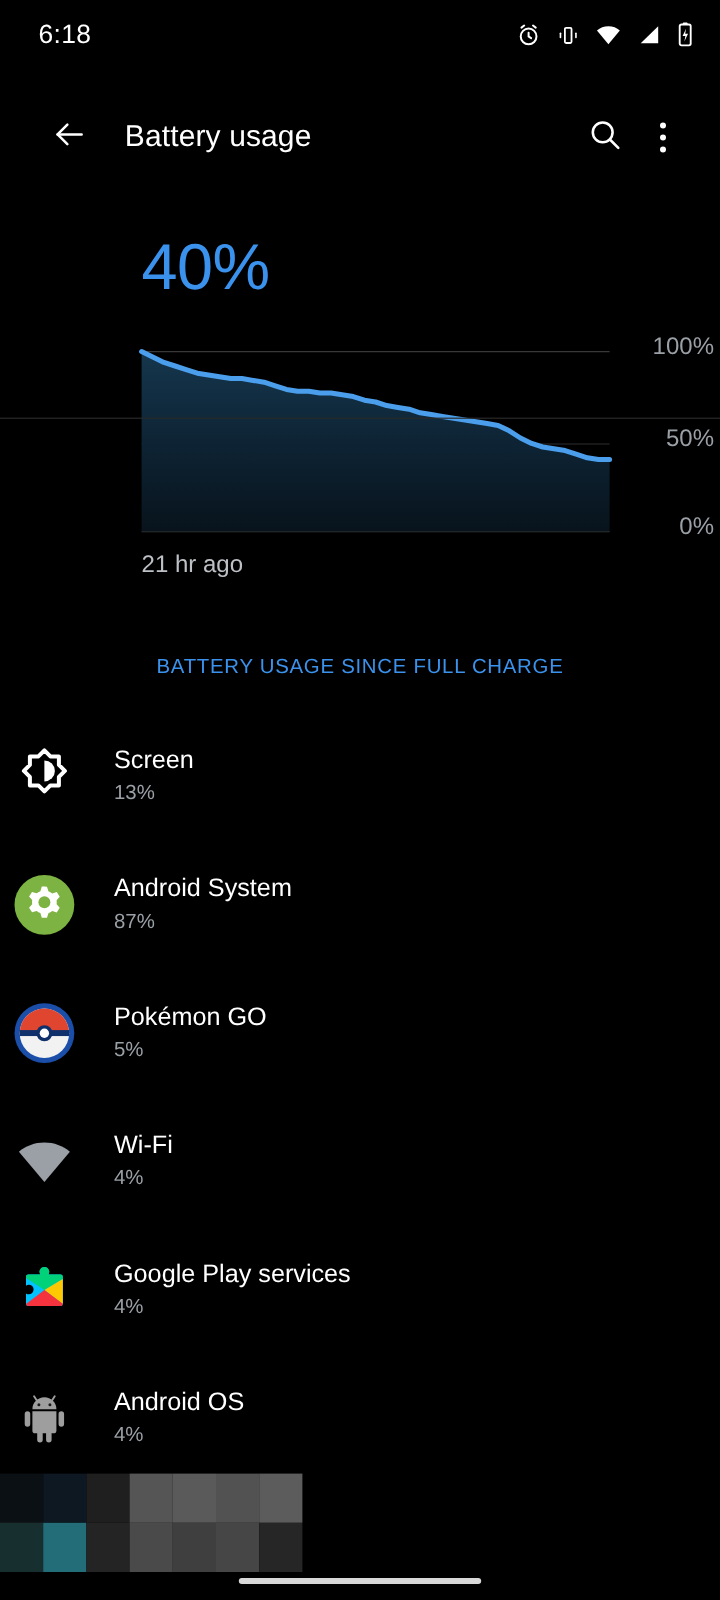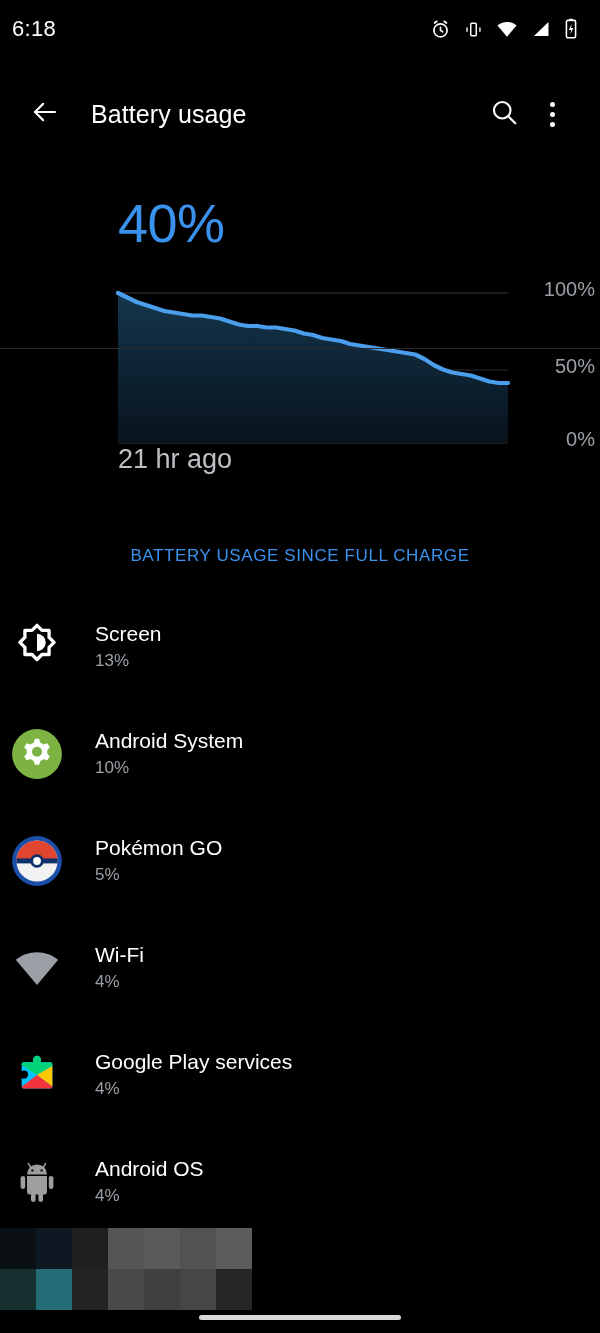--- a/index.html
+++ b/index.html
@@ -8,30 +8,30 @@
     background: #000000;
     font-family: "Liberation Sans", sans-serif;
     overflow: hidden;
   }
   .screen { position: relative; width: 600px; height: 1333px; background: #000; }
 
   
   .status-bar {
     position: absolute; top: 0; left: 0; width: 600px; height: 58px;
     display: flex; align-items: center; justify-content: space-between;
-    padding: 0 22px 0 12px;
+    padding: 0 22px 0 32px;
   }
   .status-time { color: #ffffff; font-size: 22px; letter-spacing: .3px; }
   .status-icons { display: flex; align-items: center; gap: 13px; }
   .status-icons svg { display: block; }
 
   
   .app-bar {
     position: absolute; top: 76px; left: 0; width: 600px; height: 76px;
-    display: flex; align-items: center; padding: 0 24px 0 21px;
+    display: flex; align-items: center; padding: 0 24px 0 34px;
   }
   .back-btn { width: 48px; height: 48px; display: flex; align-items: center; justify-content: center; }
   .app-title { color: #ffffff; font-size: 25px; margin-left: 22px; flex: 1; letter-spacing: .1px; }
   .bar-action { width: 48px; height: 48px; display: flex; align-items: center; justify-content: center; }
   .overflow-dots { display: flex; flex-direction: column; align-items: center; gap: 5px; }
   .overflow-dots span { width: 5px; height: 5px; border-radius: 50%; background: #ffffff; display: block; }
 
   
   .chart-section { position: absolute; top: 160px; left: 0; width: 600px; height: 348px; margin-left: 13px; }
   .battery-level {
@@ -40,21 +40,21 @@
   }
   .chart-wrap { position: absolute; top: 115px; left: 0; width: 600px; height: 175px; }
   .chart-svg { position: absolute; top: 0; left: 0; }
   .axis-labels {
     position: absolute; top: 0; left: 500px; width: 82px; height: 165px;
   }
   .axis-label { position: absolute; right: 0; color: #9aa0a6; font-size: 20px; }
   .axis-label.t100 { top: 3px; }
   .axis-label.t50  { top: 80px; }
   .axis-label.t0   { top: 153px; }
-  .chart-time { position: absolute; top: 284px; left: 105px; color: #bdc1c6; font-size: 27px; text-align: right; }
+  .chart-time { position: absolute; top: 300px; left: 105px; color: #bdc1c6; font-size: 20px; text-align: right; }
   .section-divider {
     position: absolute; top: 348px; left: 0; width: 600px; height: 1px;
     background: #2a2a2a;
   }
 
   
   .list-header {
     position: absolute; top: 546px; left: 0; width: 600px;
     text-align: center; color: #3b92ed; font-size: 17px;
     letter-spacing: .6px; font-weight: 400;
@@ -203,21 +203,21 @@
       <div class="usage-row">
         <div class="row-icon">
           <svg width="52" height="52" viewBox="0 0 48 48">
         <circle cx="24" cy="24" r="23" fill="#7cb342"></circle>
         <path d="M24 10l2 .05 1.1 3.5a11 11 0 012.9 1.7l3.5-1.1 2.3 3.6-2.4 2.7a11 11 0 010 3.1l2.4 2.7-2.3 3.6-3.5-1.1a11 11 0 01-2.9 1.7L26 33.9h-4l-1.1-3.5a11 11 0 01-2.9-1.7l-3.5 1.1-2.3-3.6 2.4-2.7a11 11 0 010-3.1l-2.4-2.7 2.3-3.6 3.5 1.1a11 11 0 012.9-1.7L22 10h2z" fill="#fff"></path>
         <circle cx="24" cy="22" r="4.6" fill="#7cb342"></circle>
       </svg>
         </div>
      <div class="row-text">
        <div class="row-title">Android System</div>
-       <div class="row-sub">10%</div>
+       <div class="row-sub">87%</div>
      </div>
       </div>
       <div class="usage-row">
         <div class="row-icon">
           <svg width="52" height="52" viewBox="0 0 48 48">
         <circle cx="24" cy="24" r="23" fill="#1b4ea8"></circle>
         <circle cx="24" cy="24" r="19" fill="#f2f2f2"></circle>
         <path d="M5 24a19 19 0 0138 0H5z" fill="#e0452f"></path>
         <rect x="5" y="21.6" width="38" height="4.6" fill="#10306b"></rect>
         <circle cx="24" cy="24" r="6.2" fill="#10306b"></circle>

